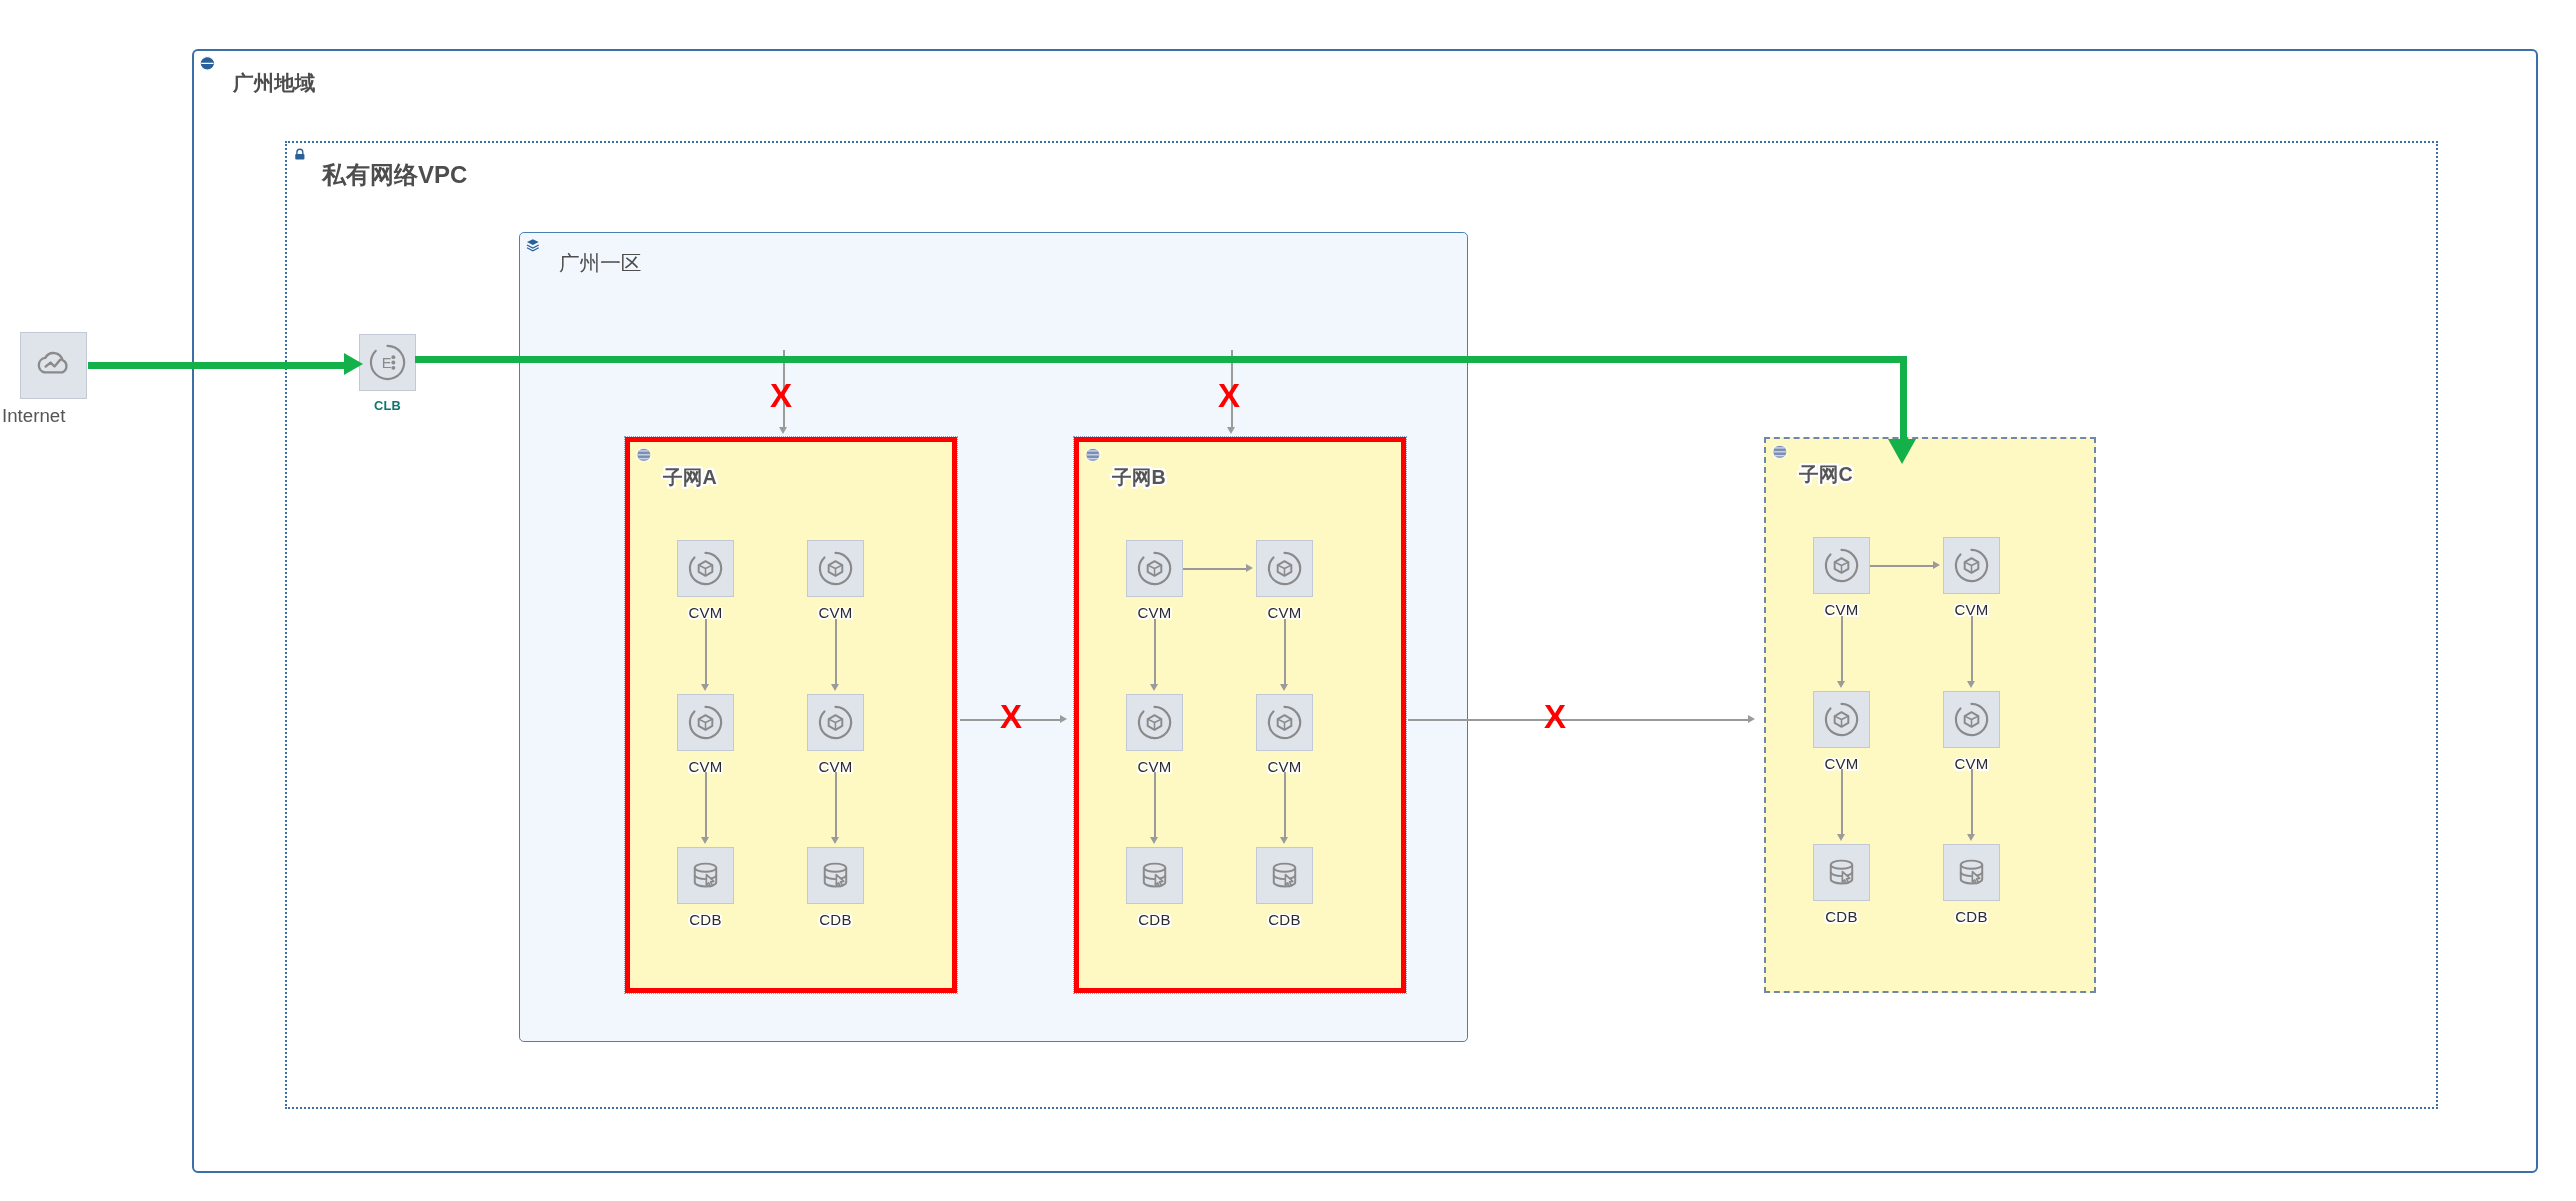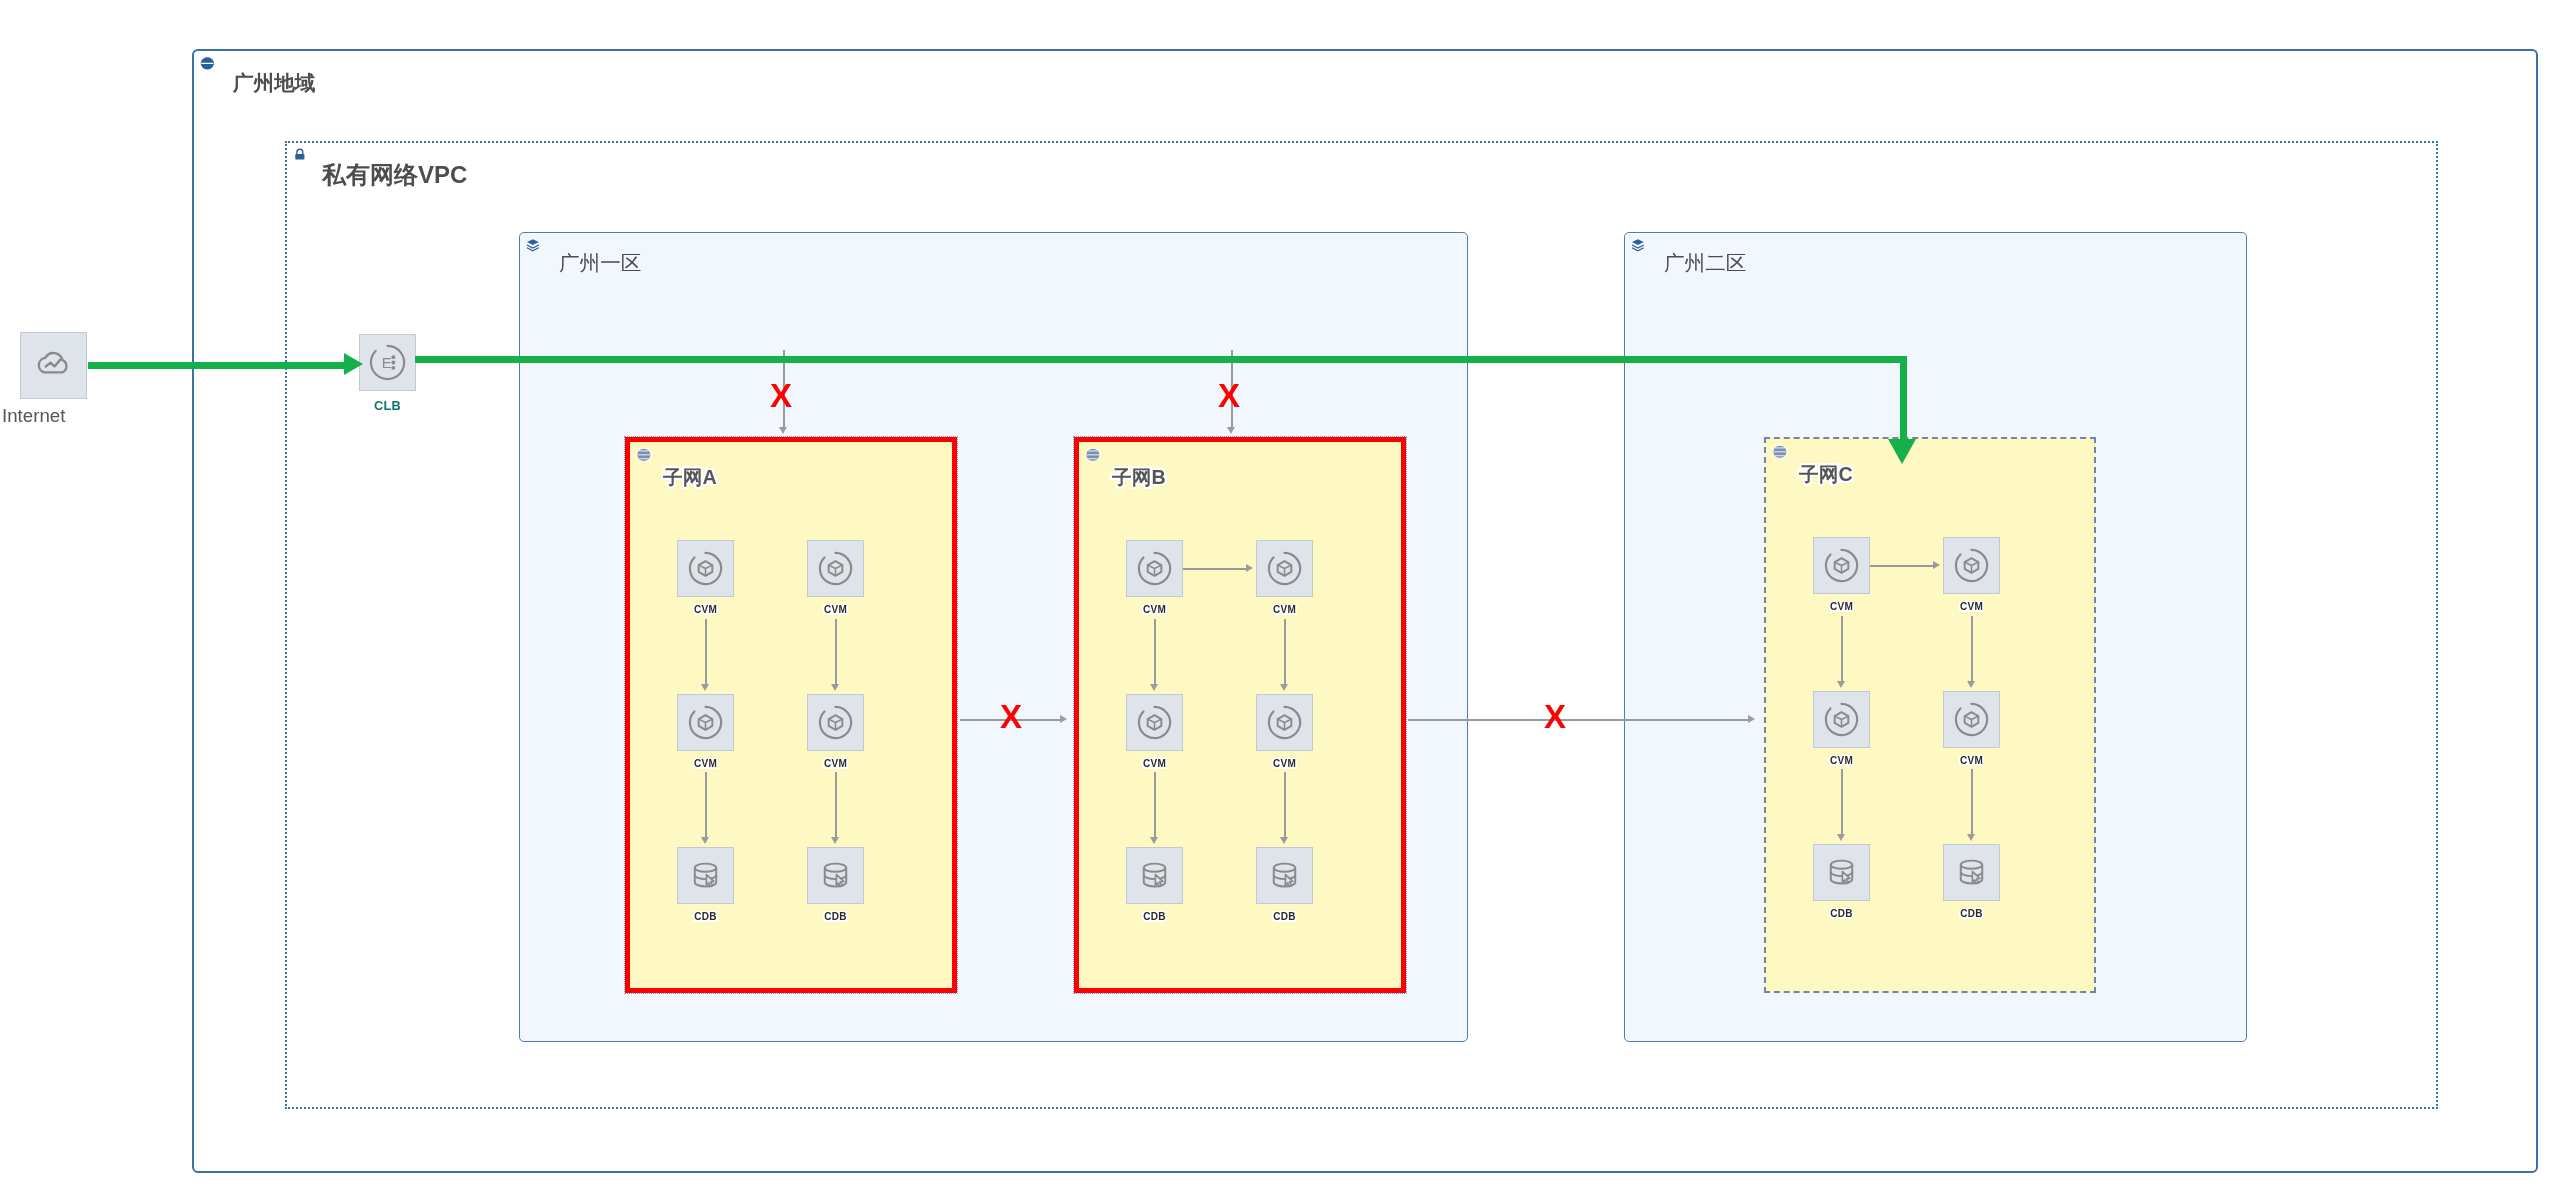--- a/index.html
+++ b/index.html
@@ -97,21 +97,21 @@
   .node-box {
     width: 57px; height: 57px;
     background: #dfe3ea;
     border: 1px solid #c3c9d4;
     box-sizing: border-box;
     display: flex; align-items: center; justify-content: center;
   }
   .node-label {
     margin-top: 6.9px;
     text-align: center;
-    font-size: 10px; font-weight: 700;
+    font-size: 15px; font-weight: 400;
     color: #333333;
     letter-spacing: 0.3px;
     white-space: nowrap;
   }
   .node-label.on-green {
     color: #2b2b2b;
     text-shadow:
       -1.5px -1.5px 0 #ffffff,  1.5px -1.5px 0 #ffffff,
       -1.5px  1.5px 0 #ffffff,  1.5px  1.5px 0 #ffffff,
       -1.5px  0    0 #ffffff,   1.5px  0    0 #ffffff,
@@ -224,30 +224,20 @@
     <span class="corner-icon">
       <svg width="15.7" height="15.7" viewBox="0 0 16 16">
         <path d="M8 2.2 L14 5.2 L8 8.2 L2 5.2 Z" fill="#2a6099"></path>
         <path d="M2 8.2 L8 11.2 L14 8.2" fill="none" stroke="#2a6099" stroke-width="1.3"></path>
         <path d="M2 11 L8 14 L14 11" fill="none" stroke="#2a6099" stroke-width="1.3"></path>
       </svg>
     </span>
     <div class="zone-title">广州一区</div>
   </div>
 
-  <div class="abs zone zone-b">
-    <span class="corner-icon">
-      <svg width="15.7" height="15.7" viewBox="0 0 16 16">
-        <path d="M8 2.2 L14 5.2 L8 8.2 L2 5.2 Z" fill="#2a6099"></path>
-        <path d="M2 8.2 L8 11.2 L14 8.2" fill="none" stroke="#2a6099" stroke-width="1.3"></path>
-        <path d="M2 11 L8 14 L14 11" fill="none" stroke="#2a6099" stroke-width="1.3"></path>
-      </svg>
-    </span>
-    <div class="zone-title">广州二区</div>
-  </div>
 
   <div class="abs subnet subnet-a blocked">
     <span class="subnet-corner-icon">
       <svg width="15.7" height="15.7" viewBox="0 0 16 16">
         <circle cx="8" cy="8" r="6.6" fill="#7a8fb5"></circle>
         <path d="M1.6 8 h12.8 M8 1.4 a8.5 6.6 0 0 0 0 13.2 a8.5 6.6 0 0 0 0 -13.2 M3 4 h10 M3 12 h10" fill="none" stroke="#ffffff" stroke-width="0.9"></path>
       </svg>
     </span>
     <div class="subnet-title">子网A</div>
 

